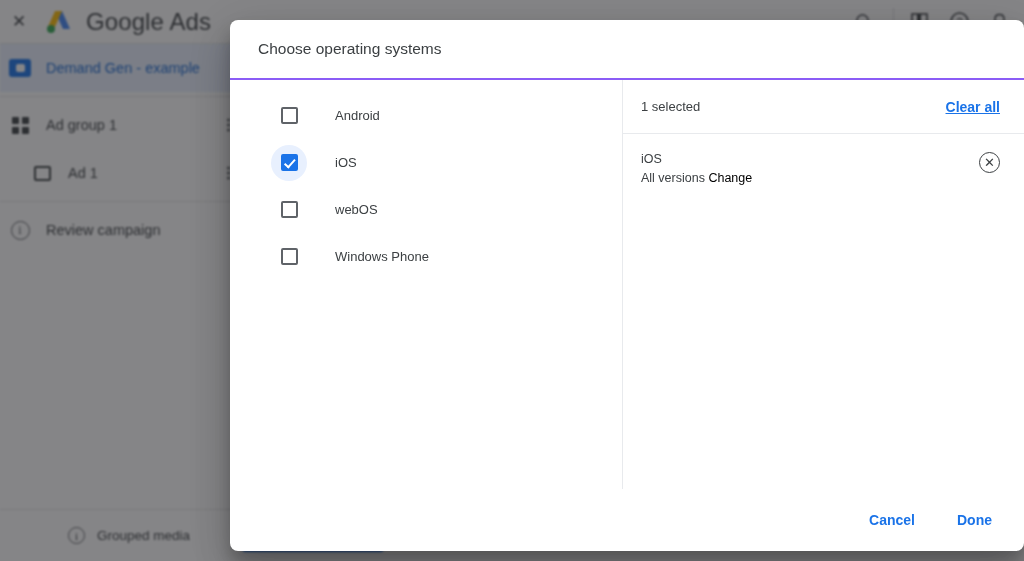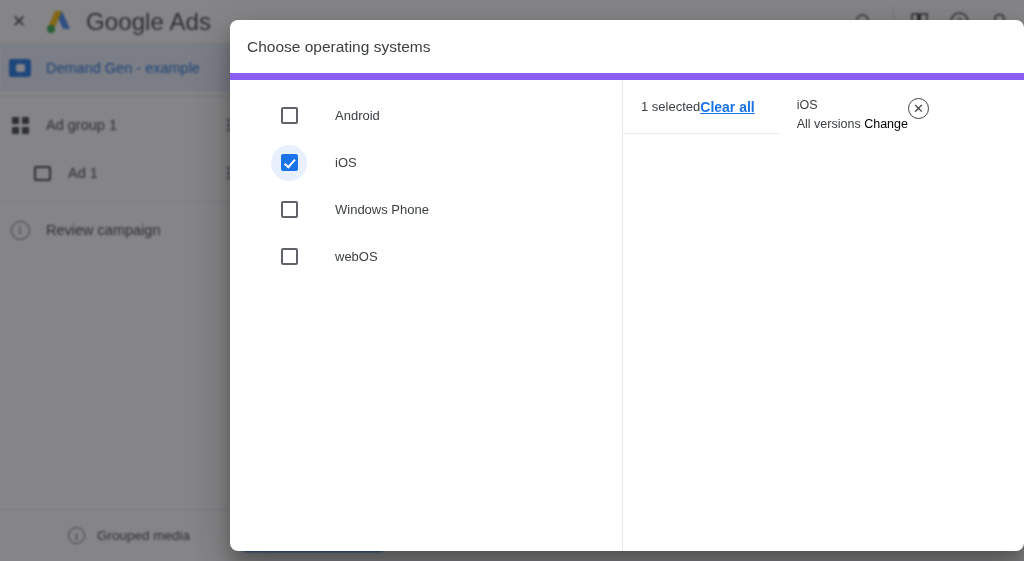--- a/index.html
+++ b/index.html
@@ -97,29 +97,29 @@
   }
 
   
   .dialog {
     position: absolute; left: 230px; top: 20px; width: 794px; height: 531px;
     background:#fff; border-radius: 8px; z-index: 10;
     box-shadow: 0 11px 15px rgba(0,0,0,.20), 0 24px 38px rgba(0,0,0,.14), 0 9px 46px rgba(0,0,0,.12);
     display:flex; flex-direction: column; overflow: hidden;
   }
   .dlg-header {
-    height: 60px; display:flex; align-items:center; padding: 0 17px;
-    border-bottom: 7px solid #8b5cf6; flex: 0 0 60px;
+    height: 60px; display:flex; align-items:center; padding: 0 28px;
+    border-bottom: 2px solid #8b5cf6; flex: 0 0 60px;
   }
   .dlg-title { font-size: 15.5px; color: #3c4043; }
 
   .dlg-body { flex: 1; display: flex; min-height: 0; position: relative; }
   .dlg-left { width: 392px; padding-top: 12px; }
   .vdivider { width:1px; background:#e8eaed; margin-top: 0; margin-bottom: 0; }
-  .dlg-right { flex: 1; display:flex; flex-direction:row; }
+  .dlg-right { flex: 1; display:flex; flex-direction:column; }
 
   .os-row { display:flex; align-items:center; height: 47px; padding-left: 41px; }
   .cb-wrap {
     width: 36px; height: 36px; border-radius: 50%;
     display:flex; align-items:center; justify-content:center; flex:0 0 36px;
   }
   .cb-wrap.focus { background: #e8f0fe; }
   .cbox {
     width: 17px; height: 17px; border: 2px solid #5f6368; border-radius: 2px;
     background:#fff; position: relative;
@@ -310,28 +310,28 @@
         <span class="cb-wrap focus">
           <span class="cbox checked"></span>
         </span>
         <span class="os-label">iOS</span>
       </div>
 
       <div class="os-row">
         <span class="cb-wrap">
           <span class="cbox"></span>
         </span>
-        <span class="os-label">Windows Phone</span>
+        <span class="os-label">webOS</span>
       </div>
 
       <div class="os-row">
         <span class="cb-wrap">
           <span class="cbox"></span>
         </span>
-        <span class="os-label">webOS</span>
+        <span class="os-label">Windows Phone</span>
       </div>
     </div>
 
     <div class="vdivider"></div>
 
     <div class="dlg-right">
       <div class="sel-head">
         <span class="sel-count">1 selected</span>
         <span class="clear-all">Clear all</span>
       </div>
@@ -342,20 +342,24 @@
           <div>
             <span>All versions</span>
             <span class="chip-link">Change</span>
           </div>
         </div>
         <div class="remove-x">✕</div>
       </div>
     </div>
   </div>
 
+  <div class="dlg-footer">
+    <div class="dlg-btn">Cancel</div>
+    <div class="dlg-btn">Done</div>
+  </div>
 </div>
 
 <div class="watermark">
   <div class="wm-bubble">
       <i></i>
     </div>
   <div class="wm-text">ПАРТНЕРКИН</div>
 </div>
 
 </body></html>

